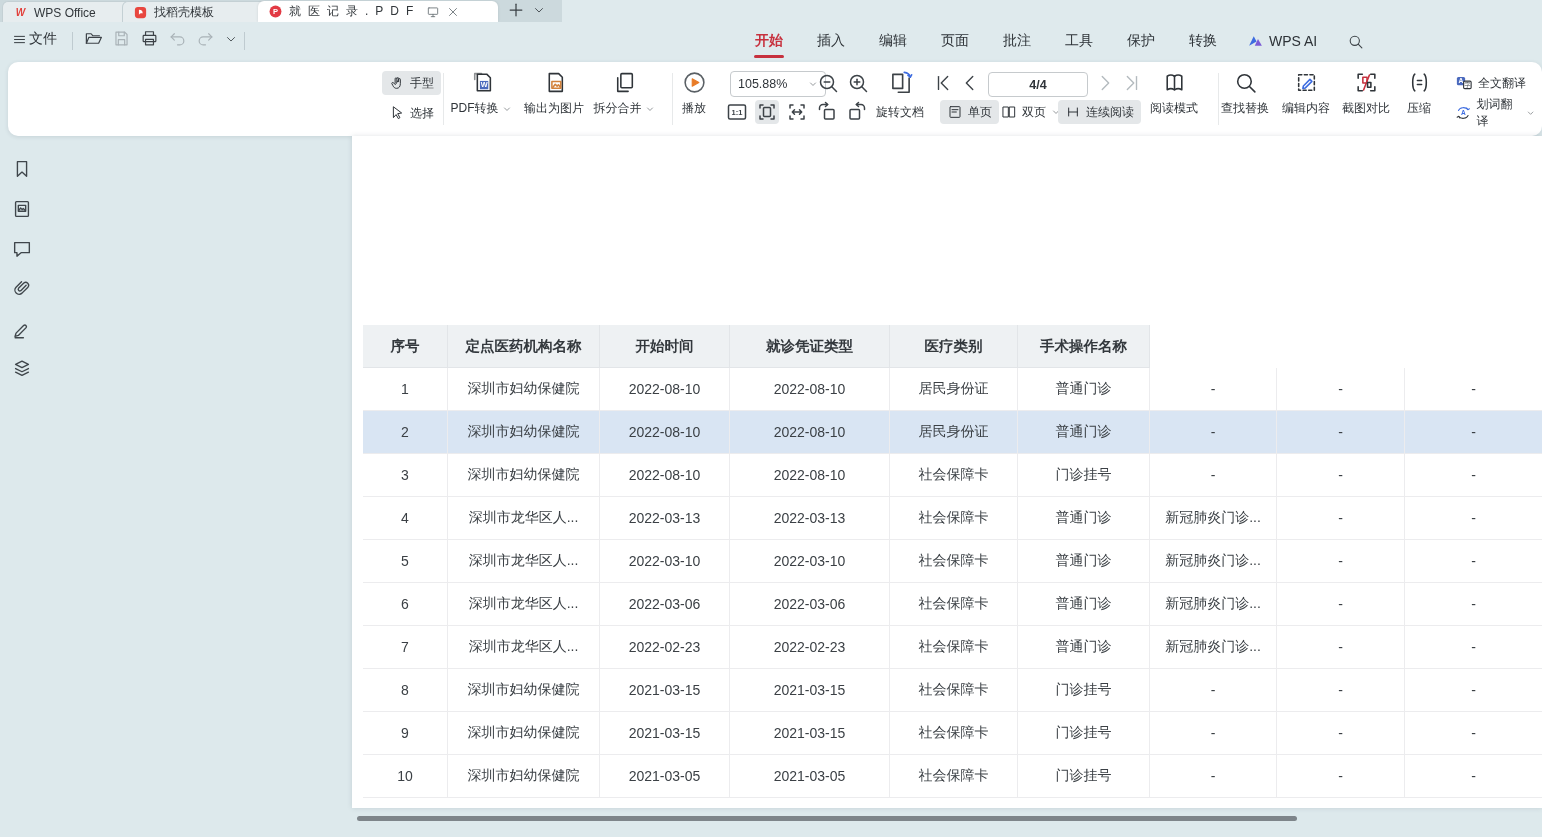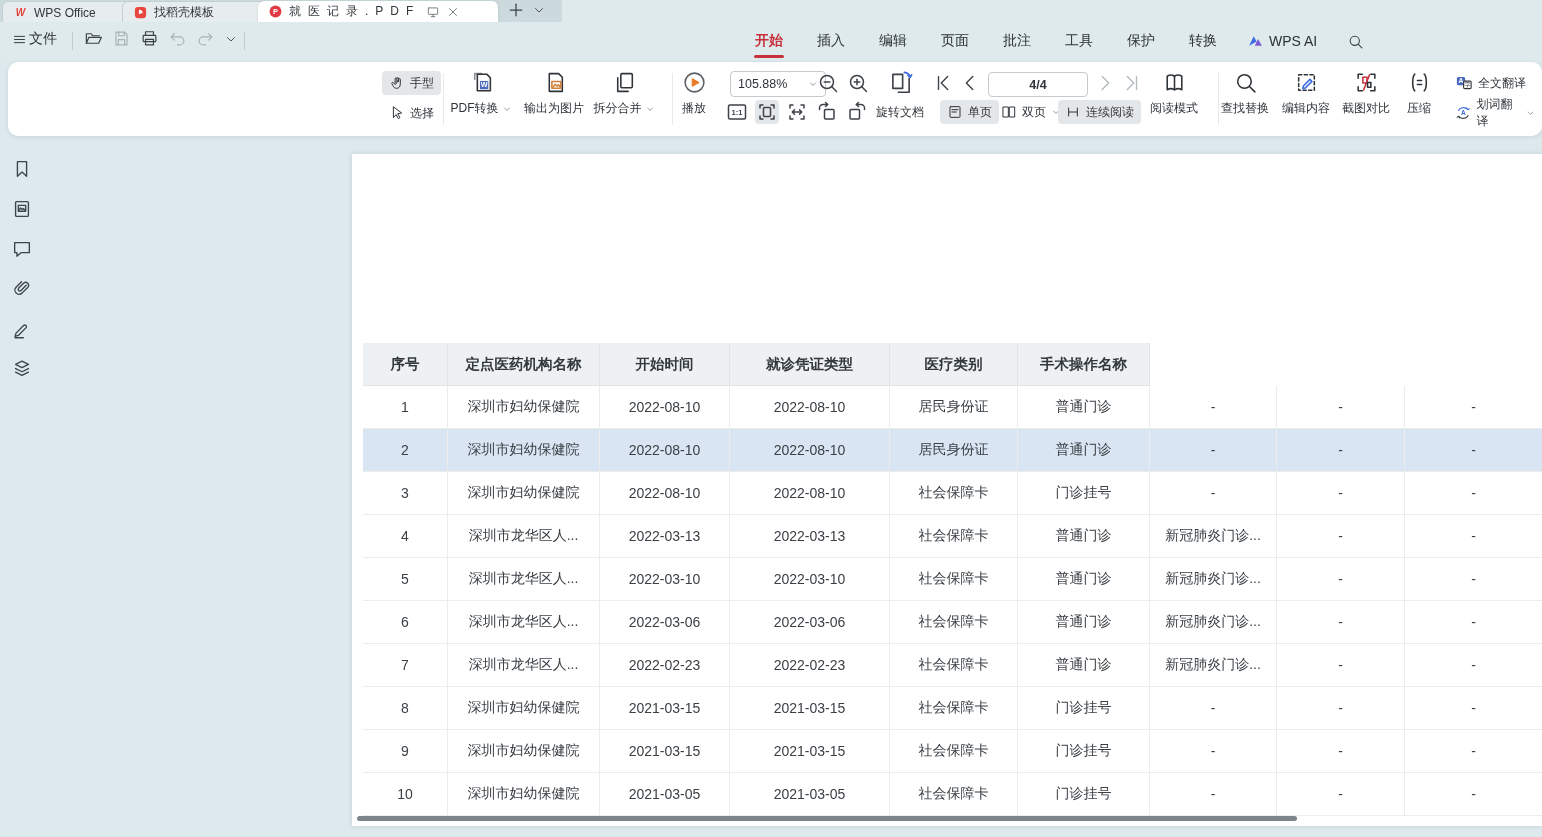--- a/index.html
+++ b/index.html
@@ -61,21 +61,21 @@
   .iconbtn.on{background:#e4e7e9;}
   .iconbtn.disabled{color:#b3babe;}
   .pagebox{position:absolute;left:980px;top:10px;width:98px;height:23px;border:1px solid #c6cacd;border-radius:4px;
            display:flex;align-items:center;justify-content:center;font-size:12.5px;font-weight:bold;color:#2f3439;background:#fff;}
 
   
   .sidebar{position:absolute;left:0;top:136px;width:46px;bottom:0;}
   .sb-ic{position:absolute;left:11px;width:22px;height:22px;color:#3f464b;}
 
   
-  .page{position:absolute;left:352px;top:154px;width:1190px;height:672px;background:#ffffff;box-shadow:0 0 5px rgba(50,70,80,.15);text-align:center;}
+  .page{position:absolute;left:352px;top:136px;width:1190px;height:672px;background:#ffffff;box-shadow:0 0 5px rgba(50,70,80,.15);text-align:center;}
   .tbl{position:absolute;left:11px;top:189px;width:1179px;font-size:14px;color:#3b4045;}
   .t-row{display:grid;grid-template-columns:85px 152px 130px 160px 128px 132px 127px 128px minmax(120px,1fr);height:43px;}
   .t-cell{display:flex;align-items:center;justify-content:center;border-right:1px solid #ececee;border-bottom:1px solid #ececee;
           overflow:hidden;white-space:nowrap;padding:0 4px;}
   .t-cell:last-child{border-right:none;}
   .t-head .t-cell{background:#eef1f3;font-weight:bold;color:#33383d;border-right:1px solid #e2e5e8;border-bottom:1px solid #e2e5e8;font-size:14.5px;}
   .t-row.hl .t-cell{background:#d9e5f3;}
   .hscroll{position:absolute;left:357px;top:816px;width:940px;height:5px;background:#7e858a;border-radius:3px;}
 </style>
 </head>

